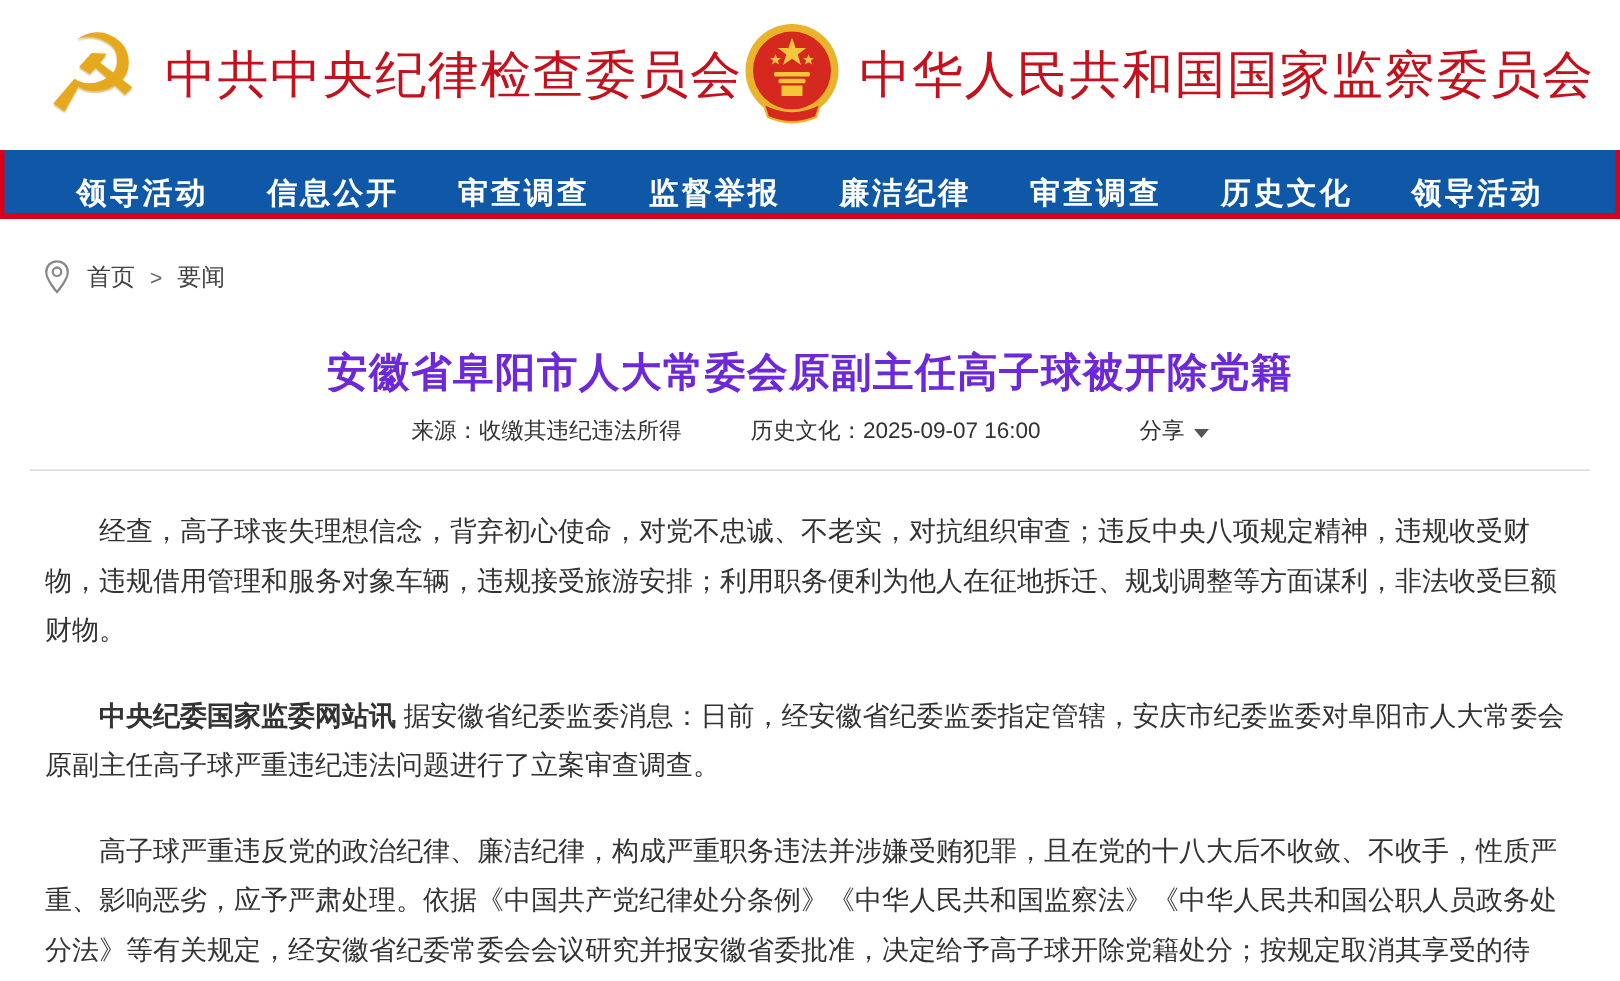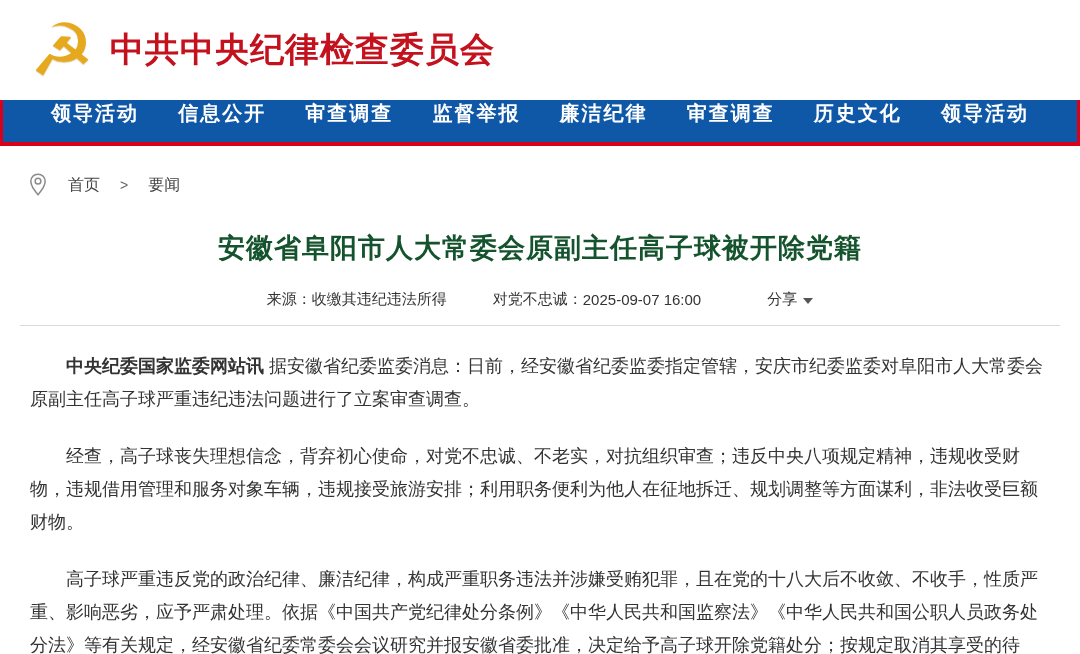--- a/index.html
+++ b/index.html
@@ -8,53 +8,53 @@
     font-family:"Liberation Sans","DejaVu Sans",sans-serif;color:#333;
   }
   
   .header{
     height:100px;display:flex;align-items:center;justify-content:space-between;
     padding:0 18px 0 26px;box-sizing:border-box;background:#fff;
   }
   .org{display:flex;align-items:center;gap:12px;cursor:pointer;}
   .org-name{
     font-family:"DejaVu Serif","Liberation Serif",serif;
-    font-weight:bold;font-size:34px;letter-spacing:1px;color:#c3121e;white-space:nowrap;
+    font-weight:normal;font-size:34px;letter-spacing:1px;color:#c3121e;white-space:nowrap;
   }
   .party-emblem{
     font-size:72px;line-height:72px;color:#e6a81c;width:72px;height:78px;
     display:flex;align-items:center;justify-content:center;
     text-shadow:0 1px 1px rgba(180,120,0,.45);
   }
   .nat-emblem{width:66px;height:70px;display:block;}
   
   .navbar{background:#d9001b;padding:0 3px 4px 3px;}
   .navbar-inner{
-    background:#0f57a7;height:42px;display:flex;align-items:flex-start;
+    background:#0f57a7;height:42px;display:flex;align-items:flex-end;
     justify-content:space-between;padding:0 48px;
   }
   .nav-item{
     color:#fff;font-size:20px;font-weight:bold;letter-spacing:2px;
     cursor:pointer;white-space:nowrap;
   }
   
   .breadcrumb{
-    display:flex;align-items:center;gap:20px;margin:26px 0 0 28px;
+    display:flex;align-items:center;gap:10px;margin:26px 0 0 28px;
     font-size:16px;color:#444;
   }
   .crumb{cursor:pointer;}
   .crumb-sep{color:#666;font-size:14px;}
   .pin-icon svg{display:block;}
   
   .article-title{
     text-align:center;margin-top:32px;font-size:27px;font-weight:bold;
-    color:#14532d;letter-spacing:1px;
+    color:#6d28d9;letter-spacing:1px;
   }
   .meta{
-    margin-top:24px;text-align:center;font-size:15px;color:#333;
+    margin-top:12px;text-align:center;font-size:15px;color:#333;
     display:flex;justify-content:center;align-items:center;
   }
   .meta .group{display:flex;align-items:center;}
   .meta .gap-l{margin-left:46px;}
   .meta .gap-xl{margin-left:66px;}
   .share{display:flex;align-items:center;gap:6px;cursor:pointer;}
   .caret-down{
     width:0;height:0;border-left:5px solid transparent;border-right:5px solid transparent;
     border-top:6px solid #555;margin-top:2px;
   }
@@ -65,20 +65,34 @@
 </style>
 </head>
 <body>
 
 <div class="page">
 
   <div class="header">
     <div class="org">
       <span class="party-emblem">☭</span>
       <span class="org-name">中共中央纪律检查委员会</span>
+    </div>
+    <div class="org">
+      <svg class="nat-emblem" viewBox="0 0 66 70">
+        <circle cx="33" cy="32" r="31" fill="#e9b42c"></circle>
+        <circle cx="33" cy="32" r="26" fill="#d5281e"></circle>
+        <polygon fill="#f5c53a" points="33,10 35.4,17 42.5,17 36.8,21.4 39,28.4 33,24.1 27,28.4 29.2,21.4 23.5,17 30.6,17"></polygon>
+        <polygon fill="#f5c53a" points="22,21 23,23.6 25.7,23.8 23.6,25.4 24.3,28 22,26.5 19.7,28 20.4,25.4 18.3,23.8 21,23.6"></polygon>
+        <polygon fill="#f5c53a" points="44,21 45,23.6 47.7,23.8 45.6,25.4 46.3,28 44,26.5 41.7,28 42.4,25.4 40.3,23.8 43,23.6"></polygon>
+        <rect x="21" y="33" width="24" height="3" rx="1" fill="#f5c53a"></rect>
+        <rect x="24" y="37.5" width="18" height="3" rx="1" fill="#f5c53a"></rect>
+        <rect x="26" y="42" width="14" height="7" fill="#f5c53a"></rect>
+        <path d="M14 54 q19 10 38 0 l-3 9 q-16 7 -32 0 Z" fill="#d5281e" stroke="#e9b42c" stroke-width="1.5"></path>
+      </svg>
+      <span class="org-name">中华人民共和国国家监察委员会</span>
     </div>
   </div>
 
   <div class="navbar">
     <div class="navbar-inner">
       <span class="nav-item">领导活动</span>
       <span class="nav-item">信息公开</span>
       <span class="nav-item">审查调查</span>
       <span class="nav-item">监督举报</span>
       <span class="nav-item">廉洁纪律</span>
@@ -101,30 +115,30 @@
   </div>
 
   <div class="article-title">安徽省阜阳市人大常委会原副主任高子球被开除党籍</div>
 
   <div class="meta">
     <span class="group">
       <span>来源：</span>
       <span>收缴其违纪违法所得</span>
     </span>
     <span class="group gap-l">
-      <span>对党不忠诚：</span>
+      <span>历史文化：</span>
       <span>2025-09-07 16:00</span>
     </span>
     <span class="share group gap-xl">
       <span>分享</span>
       <span class="caret-down"></span>
     </span>
   </div>
 
   <div class="divider"></div>
 
   <div class="content">
+    <p><span>经查，高子球丧失理想信念，背弃初心使命，对党不忠诚、不老实，对抗组织审查；违反中央八项规定精神，违规收受财物，违规借用管理和服务对象车辆，违规接受旅游安排；利用职务便利为他人在征地拆迁、规划调整等方面谋利，非法收受巨额财物。</span></p>
     <p><span class="lead">中央纪委国家监委网站讯</span><span> 据安徽省纪委监委消息：日前，经安徽省纪委监委指定管辖，安庆市纪委监委对阜阳市人大常委会原副主任高子球严重违纪违法问题进行了立案审查调查。</span></p>
-    <p><span>经查，高子球丧失理想信念，背弃初心使命，对党不忠诚、不老实，对抗组织审查；违反中央八项规定精神，违规收受财物，违规借用管理和服务对象车辆，违规接受旅游安排；利用职务便利为他人在征地拆迁、规划调整等方面谋利，非法收受巨额财物。</span></p>
     <p><span>高子球严重违反党的政治纪律、廉洁纪律，构成严重职务违法并涉嫌受贿犯罪，且在党的十八大后不收敛、不收手，性质严重、影响恶劣，应予严肃处理。依据《中国共产党纪律处分条例》《中华人民共和国监察法》《中华人民共和国公职人员政务处分法》等有关规定，经安徽省纪委常委会会议研究并报安徽省委批准，决定给予高子球开除党籍处分；按规定取消其享受的待遇；收缴其违纪违法所得；将其涉嫌犯罪问题移送检察机关依法审查起诉，所涉财物一并移送。</span></p>
   </div>
 
 </div>
 
 </body></html>

